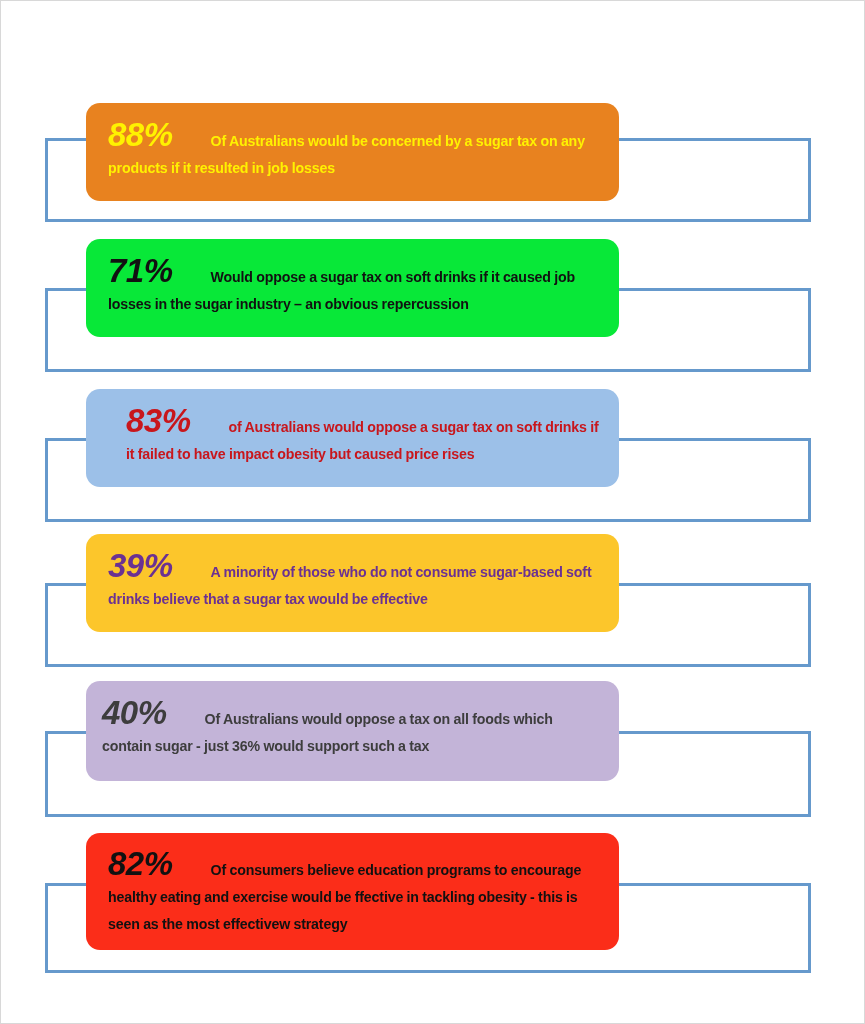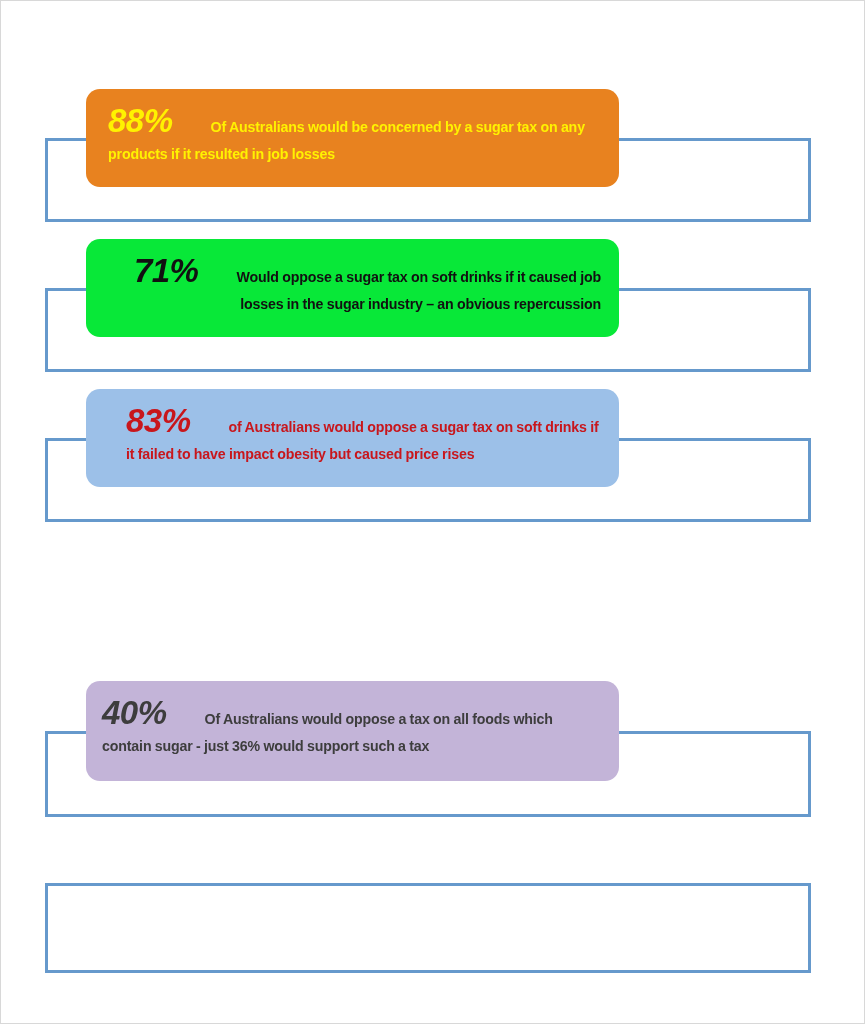--- a/index.html
+++ b/index.html
@@ -96,21 +96,21 @@
 
   
   #row-1 { top: 88px; }
   #row-2 { top: 238px; }
   #row-3 { top: 388px; }
   #row-4 { top: 533px; }
   #row-5 { top: 680px; }
   #row-6 { top: 832px; }
 
   
-  #row-1 .badge { min-height: 98px; }
+  #row-1 .badge { min-height: 98px; margin-top: 14px; }
   #row-2 .badge { min-height: 98px; }
   #row-3 .badge { min-height: 98px; }
   #row-4 .badge { min-height: 98px; }
   #row-5 .badge { min-height: 100px; padding-left: 16px; }
   #row-6 .badge { min-height: 100px; padding-top: 12px; padding-bottom: 12px;}
 
   #row-6 .row-frame { top: 50px; height: 90px; }
   #row-5 .row-frame { top: 50px; height: 86px; }
   #row-4 .row-frame { top: 49px; height: 84px; }
 </style>
@@ -124,43 +124,56 @@
     <div class="row-frame" style="border-color: rgb(102, 153, 204);"></div>
     <div class="badge" style="background: rgb(232, 130, 31);">
       <span class="badge-inner">
         <span class="pct" style="color: rgb(255, 242, 0);">88%</span><span class="body-text" style="color: rgb(255, 242, 0);">Of Australians would be concerned by a sugar tax on any products if it resulted in job losses</span>
       </span>
     </div>
   </div>
 
   <div class="row" id="row-2">
     <div class="row-frame" style="border-color: rgb(102, 153, 204);"></div>
-    <div class="badge" style="background: rgb(8, 232, 56); text-align: right;">
+    <div class="badge" style="background: rgb(8, 232, 56);">
       <span class="badge-inner">
         <span class="pct" style="color: rgb(17, 17, 17);">71%</span><span class="body-text" style="color: rgb(17, 17, 17);">Would oppose a sugar tax on soft drinks if it caused job losses in the sugar industry – an obvious  repercussion</span>
       </span>
     </div>
   </div>
 
   <div class="row" id="row-3">
     <div class="row-frame" style="border-color: rgb(102, 153, 204);"></div>
     <div class="badge" style="background: rgb(156, 192, 232); padding-left: 40px;">
       <span class="badge-inner">
         <span class="pct" style="color: rgb(200, 22, 28);">83%</span><span class="body-text" style="color: rgb(200, 22, 28);">of  Australians would oppose a sugar tax on soft drinks if it failed to have impact obesity but caused price rises</span>
       </span>
     </div>
   </div>
 
+  <div class="row" id="row-4">
+    <div class="row-frame" style="border-color: rgb(102, 153, 204);"></div>
+    <div class="badge" style="background: rgb(252, 198, 43);">
+      <span class="badge-inner">
+        <span class="pct" style="color: rgb(107, 49, 146);">39%</span><span class="body-text" style="color: rgb(107, 49, 146);">A minority of those who do not consume sugar-based soft drinks believe that a sugar tax would be effective</span>
+      </span>
+    </div>
+  </div>
 
   <div class="row" id="row-5">
     <div class="row-frame" style="border-color: rgb(102, 153, 204);"></div>
     <div class="badge" style="background: rgb(195, 180, 216);">
       <span class="badge-inner">
         <span class="pct" style="color: rgb(61, 61, 61);">40%</span><span class="body-text" style="color: rgb(61, 61, 61);">Of Australians would oppose a tax on all foods which contain sugar - just 36% would support such a tax</span>
       </span>
     </div>
   </div>
 
   <div class="row" id="row-6">
     <div class="row-frame" style="border-color: rgb(102, 153, 204);"></div>
+    <div class="badge" style="background: rgb(251, 45, 25);">
+      <span class="badge-inner">
+        <span class="pct" style="color: rgb(17, 17, 17);">82%</span><span class="body-text" style="color: rgb(17, 17, 17);">Of consumers believe education programs to encourage healthy eating and exercise would be ffective in tackling obesity - this is seen as the most effectivew strategy</span>
+      </span>
+    </div>
   </div>
 
 </div>
 
 </body></html>

